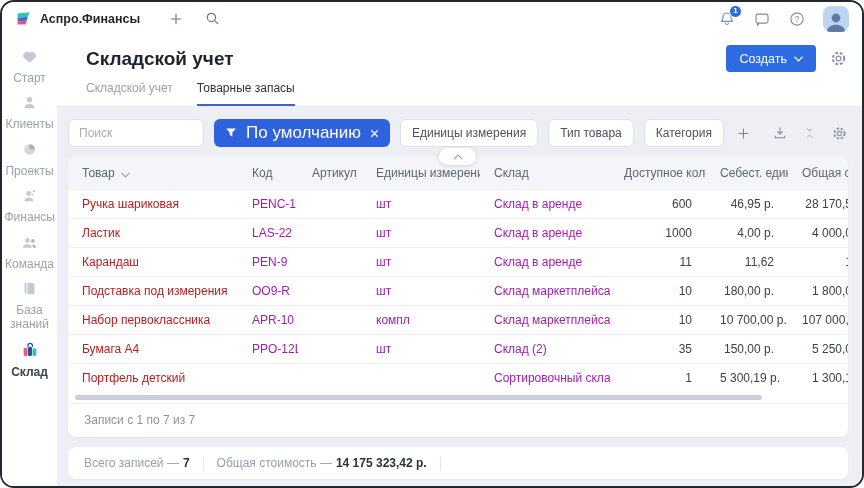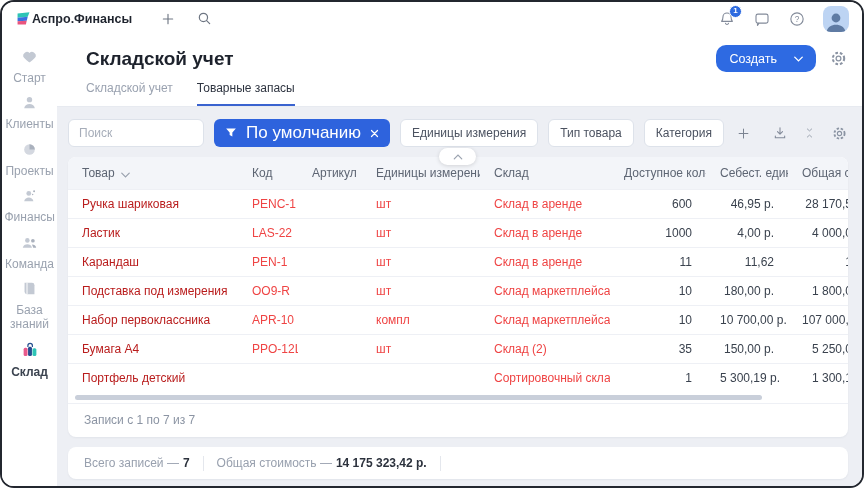--- a/index.html
+++ b/index.html
@@ -2,21 +2,21 @@
 <html><head>
 <meta charset="utf-8">
 <style>
   * { box-sizing: border-box; margin: 0; padding: 0; }
   body { background:#fff; font-family:"Liberation Sans", sans-serif; }
   .frame { width:864px; height:488px; border:2px solid #23272f; border-radius:14px;
            overflow:hidden; background:#fff; position:relative; }
 
   
   .topbar { height:33px; display:flex; align-items:center; padding:0 13px; background:#fff; }
-  .brand { display:flex; align-items:center; }
+  .brand { display:flex; align-items:center; gap:8px; }
   .app-name { font-size:12.5px; font-weight:bold; color:#1f242e; }
   .tb-icon { display:inline-flex; align-items:center; justify-content:center; cursor:pointer; }
   .tb-plus { margin-left:28px; }
   .tb-search { margin-left:20px; }
   .tb-right { margin-left:auto; display:flex; align-items:center; gap:17px; }
   .bell-wrap { position:relative; }
   .badge { position:absolute; top:-5px; right:-6px; min-width:13px; height:13px; border-radius:8px;
            background:#2e6be0; border:1.5px solid #fff; color:#fff; font-size:8px; line-height:10px;
            text-align:center; padding:0 2px; font-weight:bold; }
   .avatar { width:26px; height:26px; border-radius:8px; background:#bdd4f3; overflow:hidden;
@@ -29,23 +29,23 @@
   .sb-item { width:100%; display:flex; flex-direction:column; align-items:center; margin-bottom:9px; cursor:pointer; }
   .sb-item .sb-lbl { font-size:12px; color:#9aa2af; text-align:center; line-height:1.2; margin-top:2px; max-width:50px; }
   .sb-item.active .sb-lbl { color:#3c4450; font-weight:bold; }
   .main { flex:1; display:flex; flex-direction:column; min-width:0; }
 
   
   .page-head { background:#fff; padding:10px 14px 0 29px; border-bottom:1px solid #e7eaf0; }
   .head-row { display:flex; align-items:center; }
   .page-title { font-size:19px; font-weight:bold; color:#1d222c; }
   .head-actions { margin-left:auto; display:flex; align-items:center; gap:13px; }
-  .create-btn { background:#2e6ae2; color:#fff; border:none; border-radius:10px; height:27px;
+  .create-btn { background:#2e6ae2; color:#fff; border:none; border-radius:4px; height:27px;
                 padding:0 13px; font-size:12.5px; font-family:inherit; display:flex; align-items:center;
-                gap:17px; cursor:pointer; }
+                gap:7px; cursor:pointer; }
   .tabs { display:flex; gap:24px; margin-top:9px; }
   .tab { font-size:12px; color:#9aa2b0; padding-bottom:9px; border-bottom:2px solid transparent; cursor:pointer; }
   .tab.active { color:#2e3440; border-bottom-color:#3a63cf; }
 
   
   .content { flex:1; padding:12px 14px 0 11px; overflow:hidden; }
   .filter-row { display:flex; align-items:center; margin-bottom:10px; }
   .search-input { width:136px; height:28px; border:1px solid #dde2ea; border-radius:6px; padding:0 10px;
                   font-size:12px; font-family:Liberation Sans, sans-serif; color:#15803d; background:#fff; outline:none; }
   .search-input::placeholder { color:#a6adb9; }
@@ -60,21 +60,21 @@
 
   
   .table-card { background:#fff; border-radius:8px; position:relative; box-shadow:0 1px 2px rgba(20,30,50,.05); }
   .collapse-pill { position:absolute; top:-9px; left:371px; width:37px; height:17px; background:#fff;
                    border-radius:9px; box-shadow:0 1px 4px rgba(0,0,0,.14); display:flex; align-items:center;
                    justify-content:center; cursor:pointer; z-index:2; }
   .table-clip { overflow:hidden; border-radius:8px 8px 0 0; }
   table { border-collapse:collapse; table-layout:fixed; width:892px; font-size:12px; }
   thead th { background:#f3f5f9; height:32px; font-weight:normal; color:#5d6573; text-align:left;
              padding:0 14px; white-space:nowrap; overflow:hidden; cursor:pointer; }
-  tbody td { height:29px; border-top:1px solid #eef0f5; color:#ef4444; padding:0 14px;
+  tbody td { height:29px; border-top:1px solid #eef0f5; color:#a21caf; padding:0 14px;
              white-space:nowrap; overflow:hidden; }
   tbody tr { cursor:pointer; background:#fff; }
   .c0 { color:#b91c1c; }
   .num { text-align:right; }
   td.num { color:#3a424e; }
   th.last, td.last { padding-right:108px; }
   .hscroll { height:11px; padding:3px 4px 2px; }
   .hscroll-thumb { height:5px; width:89%; margin-left:3px; background:#c9cfda; border-radius:3px; cursor:grab; }
   .pagination { border-top:1px solid #eef0f5; padding:9px 16px 10px; font-size:12px; color:#8b94a3;
                 border-radius:0 0 8px 8px; }
@@ -309,21 +309,21 @@
                     <td>LAS-22</td>
                     <td></td>
                     <td>шт</td>
                     <td>Склад в аренде</td>
                     <td class="num">1000</td>
                     <td class="num">4,00 р.</td>
                     <td class="num last">4 000,0</td>
                   </tr>
                   <tr>
                     <td class="c0">Карандаш</td>
-                    <td>PEN-1</td>
+                    <td>PEN-9</td>
                     <td></td>
                     <td>шт</td>
                     <td>Склад в аренде</td>
                     <td class="num">11</td>
                     <td class="num">11,62</td>
                     <td class="num last">1</td>
                   </tr>
                   <tr>
                     <td class="c0">Подставка под измерения</td>
                     <td>OO9-R</td>

